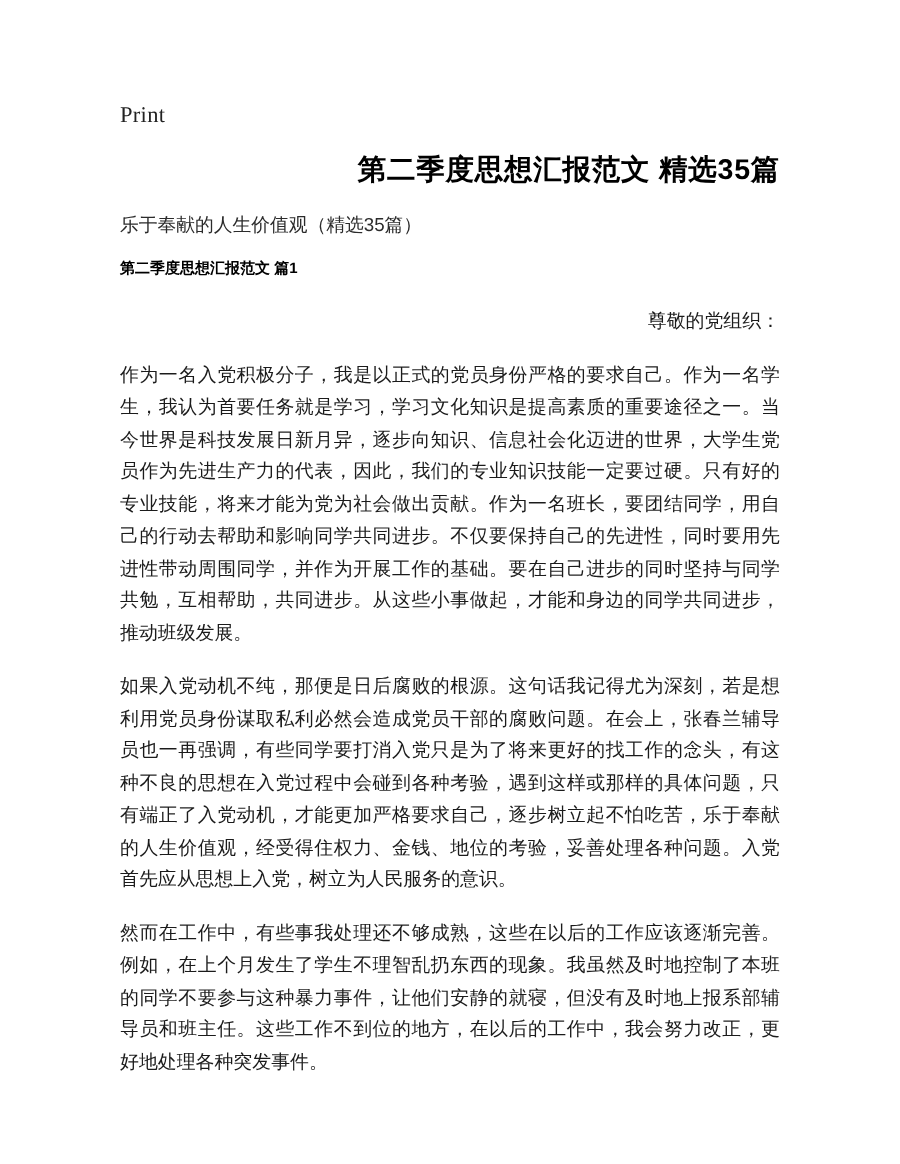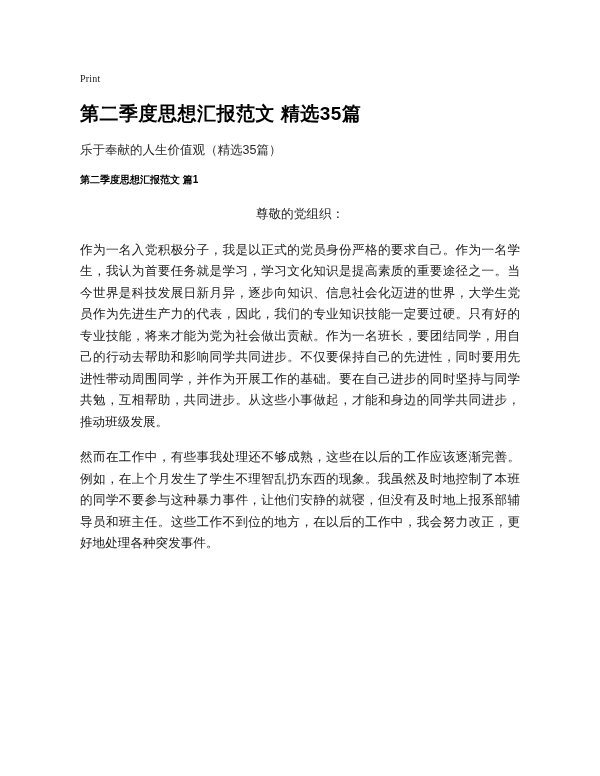--- a/index.html
+++ b/index.html
@@ -33,37 +33,37 @@
     width: 440px;
   }
 
   
   .print-bar {
     padding-top: 68px;
     height: 14px;
   }
   .print-link {
     font-family: "Liberation Serif", "DejaVu Serif", serif;
-    font-size: 10px;
+    font-size: 15px;
     line-height: 13px;
     color: #222222;
     letter-spacing: 0.2px;
     display: inline-block;
     text-decoration: none;
     cursor: pointer;
   }
 
   
   .doc-title {
     margin: 0;
     padding-top: 19px;
     font-size: 19px;
     line-height: 26px;
     font-weight: 700;
-    text-align: left;
+    text-align: right;
     letter-spacing: 0.5px;
     color: #000000;
   }
 
   
   .doc-subtitle {
     margin: 0;
     padding-top: 14px;
     font-size: 12.5px;
     line-height: 19px;
@@ -89,21 +89,21 @@
     line-height: 21.5px;
     color: #1b1b1b;
     text-align: justify;
     text-justify: inter-ideograph;
     word-break: break-all;
     line-break: anywhere;
     overflow-wrap: anywhere;
   }
   .para.salutation,
   .para.closing {
-    text-align: center;
+    text-align: right;
   }
 </style>
 </head>
 <body>
 
 <div class="page">
   <div class="content">
 
     <div class="print-bar">
       <a class="print-link" href="#">Print</a>
@@ -113,17 +113,18 @@
 
     <p class="doc-subtitle">乐于奉献的人生价值观（精选35篇）</p>
 
     <h2 class="section-heading">第二季度思想汇报范文 篇1</h2>
 
     <p class="para salutation">尊敬的党组织：</p>
 
 
     <p class="para">作为一名入党积极分子，我是以正式的党员身份严格的要求自己。作为一名学生，我认为首要任务就是学习，学习文化知识是提高素质的重要途径之一。当今世界是科技发展日新月异，逐步向知识、信息社会化迈进的世界，大学生党员作为先进生产力的代表，因此，我们的专业知识技能一定要过硬。只有好的专业技能，将来才能为党为社会做出贡献。作为一名班长，要团结同学，用自己的行动去帮助和影响同学共同进步。不仅要保持自己的先进性，同时要用先进性带动周围同学，并作为开展工作的基础。要在自己进步的同时坚持与同学共勉，互相帮助，共同进步。从这些小事做起，才能和身边的同学共同进步，推动班级发展。</p>
 
+    <p class="para">如果入党动机不纯，那便是日后腐败的根源。这句话我记得尤为深刻，若是想利用党员身份谋取私利必然会造成党员干部的腐败问题。在会上，张春兰辅导员也一再强调，有些同学要打消入党只是为了将来更好的找工作的念头，有这种不良的思想在入党过程中会碰到各种考验，遇到这样或那样的具体问题，只有端正了入党动机，才能更加严格要求自己，逐步树立起不怕吃苦，乐于奉献的人生价值观，经受得住权力、金钱、地位的考验，妥善处理各种问题。入党首先应从思想上入党，树立为人民服务的意识。</p>
 
     <p class="para">然而在工作中，有些事我处理还不够成熟，这些在以后的工作应该逐渐完善。例如，在上个月发生了学生不理智乱扔东西的现象。我虽然及时地控制了本班的同学不要参与这种暴力事件，让他们安静的就寝，但没有及时地上报系部辅导员和班主任。这些工作不到位的地方，在以后的工作中，我会努力改正，更好地处理各种突发事件。</p>
 
   </div>
 </div>
 
 </body></html>

